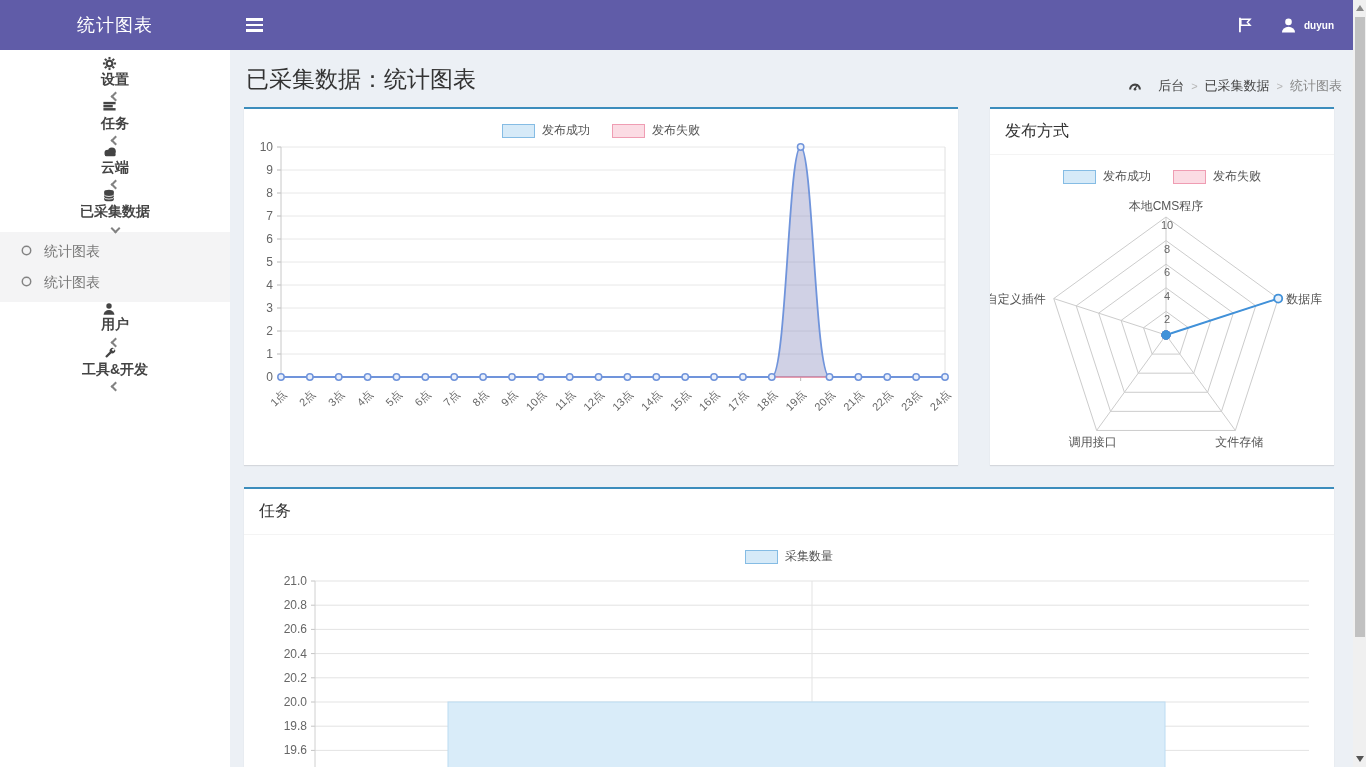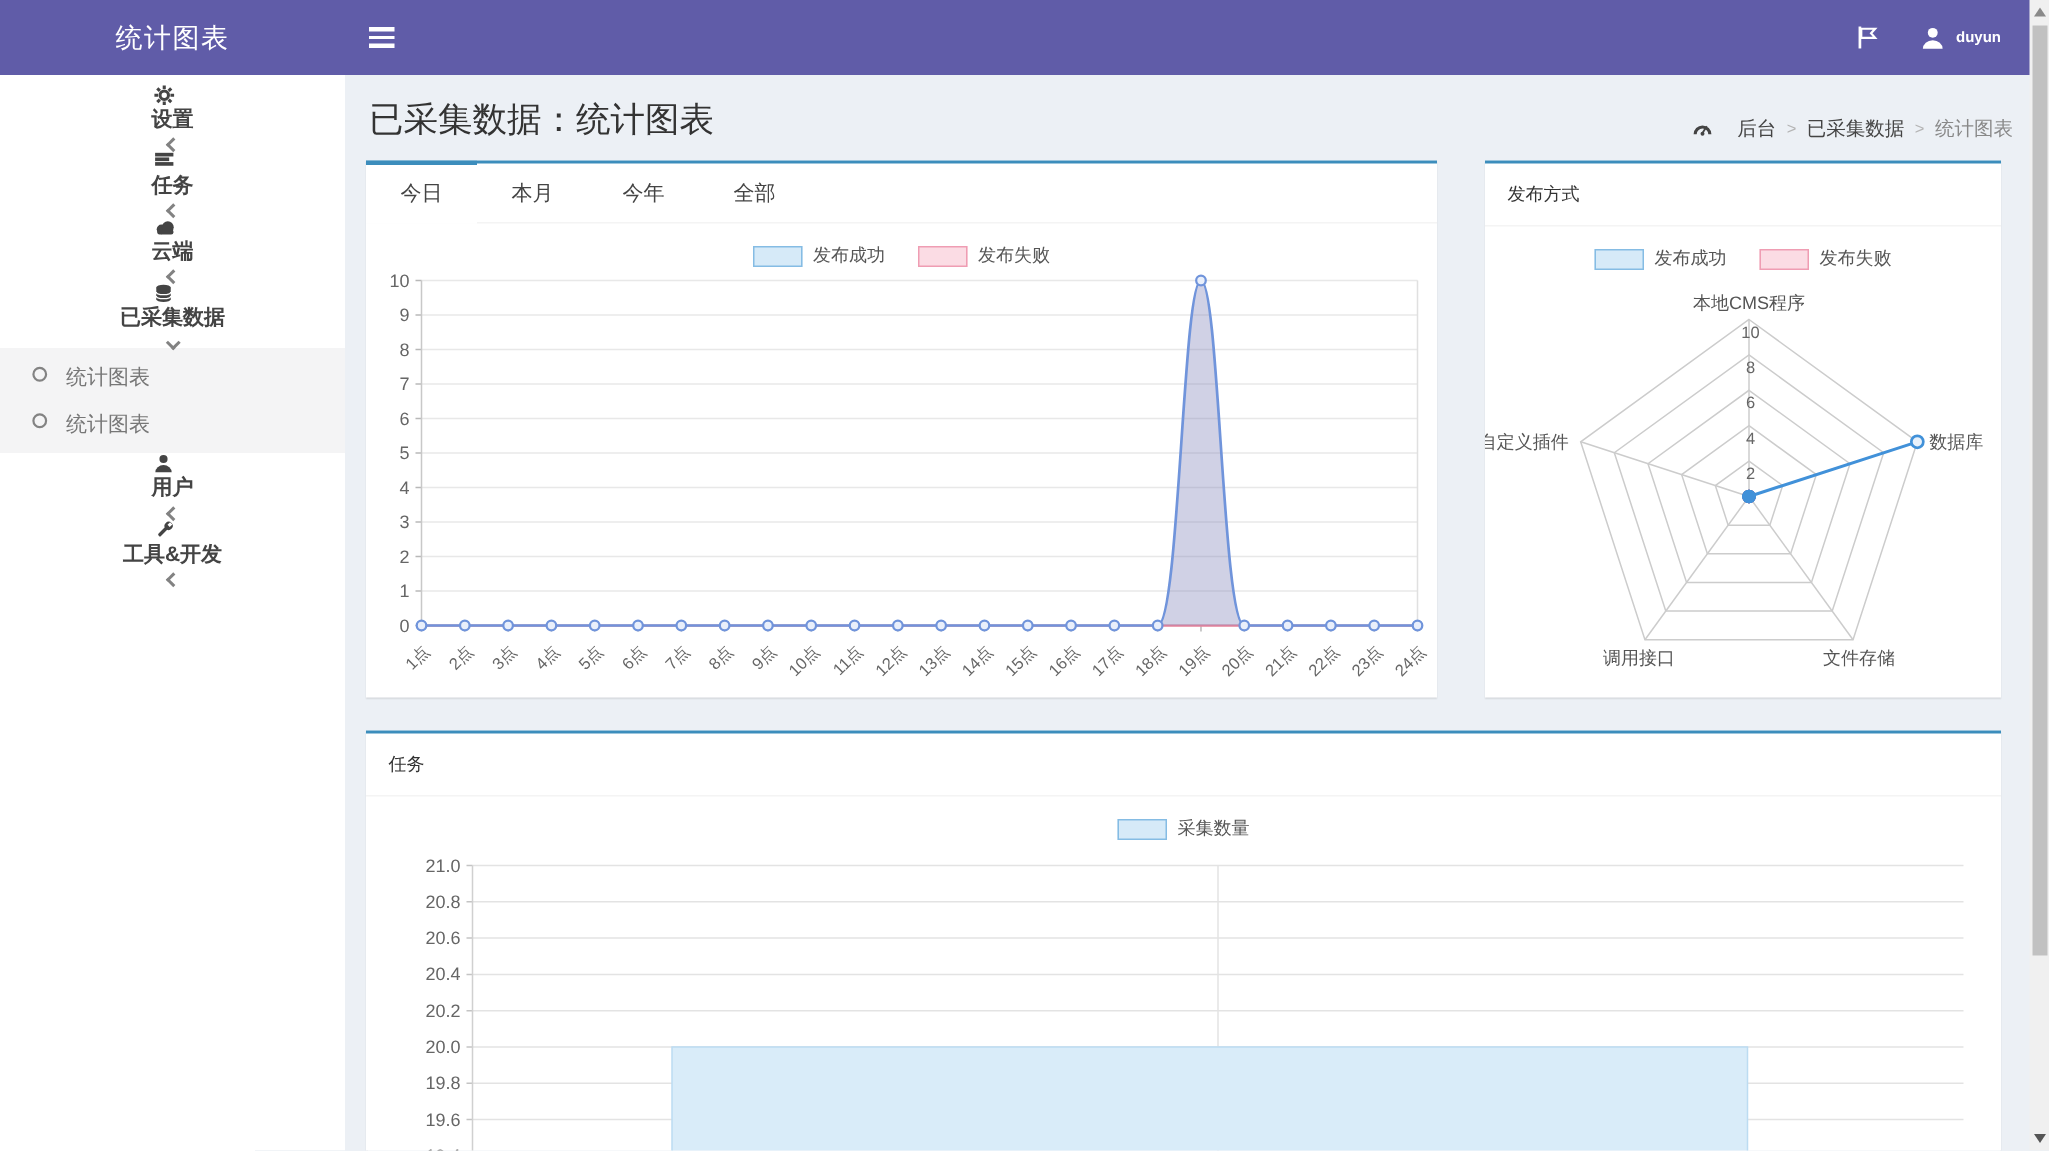--- a/index.html
+++ b/index.html
@@ -42,21 +42,21 @@
   .card { background:#fff; border-top:2px solid #3c8dbc; box-shadow:0 1px 1px rgba(0,0,0,0.1); }
   .card-hourly { width:714px; height:358px; }
   .card-radar { width:344px; height:358px; }
   .card-tasks { width:1090px; height:400px; }
 
   .tabs { display:flex; border-bottom:1px solid #f4f4f4; }
   .tab { padding:11px 23px 10px 23px; font-size:14px; color:#444; cursor:pointer; }
   .tab.active { margin-top:-2px; border-top:3px solid #3c8dbc; padding-top:10px; background:#fff;
                 border-bottom:1px solid #fff; margin-bottom:-1px; }
 
-  .card-title { font-size:12px; font-weight:normal; color:#333; padding:12px 15px; border-bottom:1px solid #f4f4f4; }
+  .card-title { font-size:16px; font-weight:normal; color:#333; padding:12px 15px; border-bottom:1px solid #f4f4f4; }
 
   .legend { display:flex; justify-content:center; align-items:center; gap:22px; margin-top:13px; }
   .legend-item { display:flex; align-items:center; gap:7px; cursor:pointer; }
   .legend-chip { width:33px; height:14px; border:1px solid; }
   .legend-label { font-size:12px; color:#555; }
 
   svg text { font-family:"Liberation Sans","DejaVu Sans",sans-serif; }
 
   
   .sb { position:absolute; right:0; top:0; width:13px; height:767px; background:#f0f0f0; z-index:50; }
@@ -203,26 +203,20 @@
         </span>
         <span class="sep">&gt;</span>
         <span class="bc-item last">
           <span>统计图表</span>
         </span>
       </div>
   </div>
 
   <div class="row1">
     <section class="card card-hourly">
-      <div class="tabs" id="tabs">
-          <div class="tab active">今日</div>
-          <div class="tab">本月</div>
-          <div class="tab">今年</div>
-          <div class="tab">全部</div>
-        </div>
       <div class="legend" id="legend1">
           <span class="legend-item">
             <span class="legend-chip" style="background: rgb(214, 234, 248); border-color: rgb(133, 188, 228);"></span>
             <span class="legend-label">发布成功</span>
           </span>
           <span class="legend-item">
             <span class="legend-chip" style="background: rgb(251, 220, 228); border-color: rgb(239, 157, 179);"></span>
             <span class="legend-label">发布失败</span>
           </span>
         </div>

